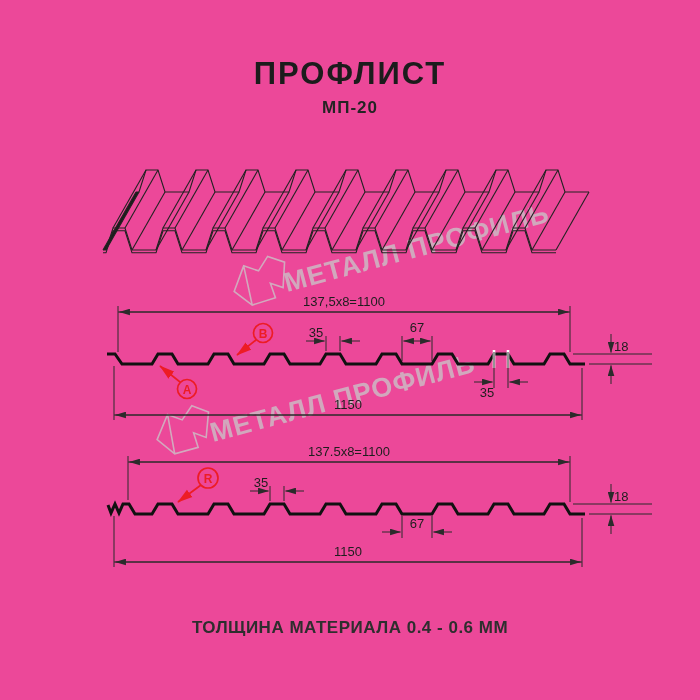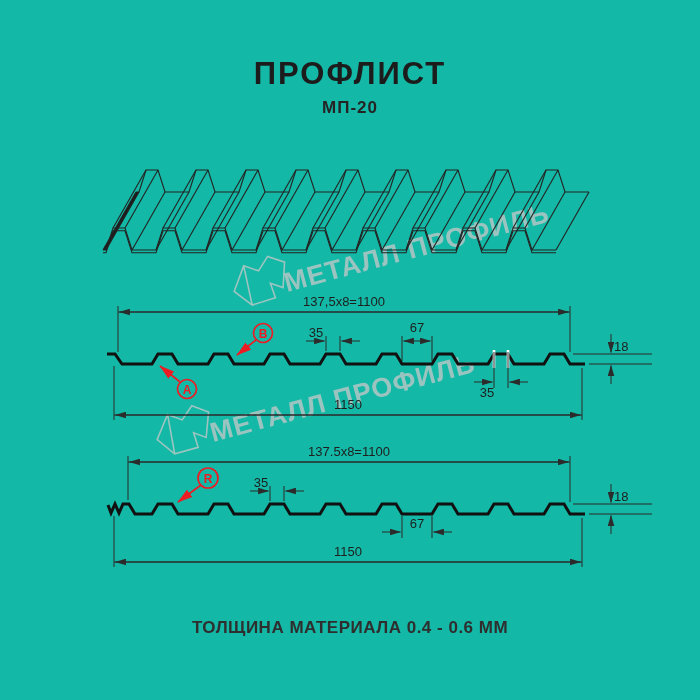--- a/index.html
+++ b/index.html
@@ -1,16 +1,16 @@
 <!DOCTYPE html>
 <html><head>
 <meta charset="utf-8">
 <style>
   html,body{margin:0;padding:0;background:#ffffff;}
-  #page{position:relative;width:700px;height:700px;background:#14b8a6;overflow:hidden;
+  #page{position:relative;width:700px;height:700px;background:#ec4899;overflow:hidden;
         font-family:"Liberation Sans",sans-serif;}
   .title{position:absolute;left:0;top:56px;width:700px;text-align:center;
          font-size:31px;font-weight:bold;letter-spacing:2px;color:#1c1c1c;}
   .subtitle{position:absolute;left:0;top:98px;width:700px;text-align:center;
          font-size:17px;font-weight:bold;letter-spacing:1px;color:#242424;}
   .footer{position:absolute;left:0;top:618px;width:700px;text-align:center;
          font-size:17px;font-weight:bold;letter-spacing:.5px;color:#2e2e2e;}
   svg{position:absolute;left:0;top:0;}
   svg text{font-family:"Liberation Sans",sans-serif;}
   .dimtxt{font-size:13px;fill:#1e1e1e;}

